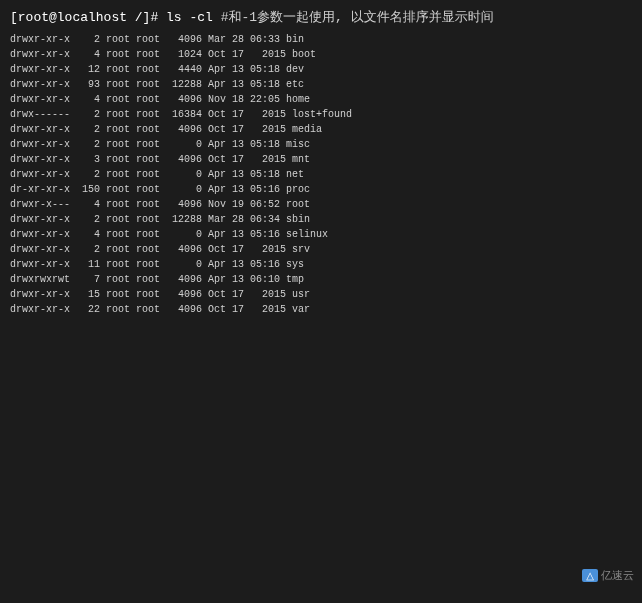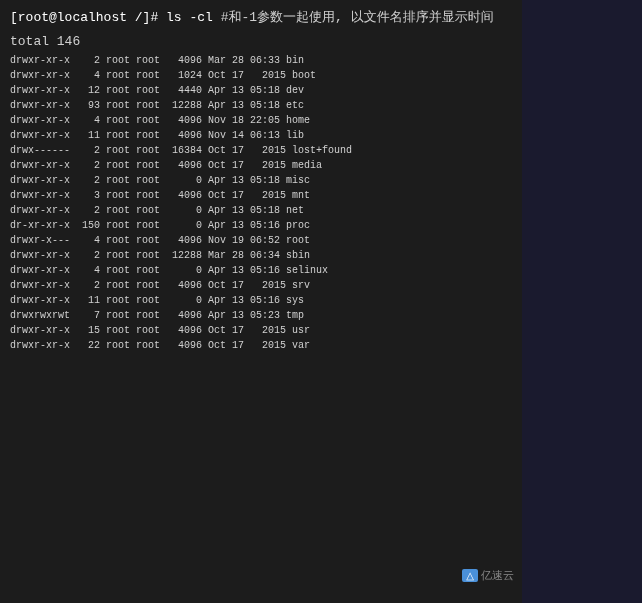--- a/index.html
+++ b/index.html
@@ -11,21 +11,21 @@
       background-color: #1a1a2e;
       font-family: 'Courier New', Courier, monospace;
       font-size: 13px;
       color: #d0d0d0;
       width: 642px;
       min-height: 603px;
       overflow: hidden;
     }
     .terminal {
       background-color: #1c1c1c;
-      width: 522px;
+      width: 642px;
       min-height: 603px;
       padding: 8px 10px;
       position: relative;
     }
     .command-line {
       color: #ffffff;
       margin-bottom: 4px;
       font-size: 13px;
       line-height: 1.5;
     }
@@ -67,39 +67,37 @@
       margin-right: 3px;
     }
   </style>
 </head>
 <body>
 
 <div class="terminal">
   <div class="command-line">
     <span class="prompt">[root@localhost /]#</span><span class="command"> ls -cl</span><span class="comment">   #和-1参数一起使用, 以文件名排序并显示时间</span>
   </div>
-  <div class="total-line">total 146</div>
   <div id="entries-container">
       <div class="dir-entry">drwxr-xr-x    2 root root   4096 Mar 28 06:33 bin</div>
       <div class="dir-entry">drwxr-xr-x    4 root root   1024 Oct 17   2015 boot</div>
       <div class="dir-entry">drwxr-xr-x   12 root root   4440 Apr 13 05:18 dev</div>
       <div class="dir-entry">drwxr-xr-x   93 root root  12288 Apr 13 05:18 etc</div>
       <div class="dir-entry">drwxr-xr-x    4 root root   4096 Nov 18 22:05 home</div>
-      <div class="dir-entry">drwxr-xr-x   11 root root   4096 Nov 14 06:13 lib</div>
       <div class="dir-entry">drwx------    2 root root  16384 Oct 17   2015 lost+found</div>
       <div class="dir-entry">drwxr-xr-x    2 root root   4096 Oct 17   2015 media</div>
       <div class="dir-entry">drwxr-xr-x    2 root root      0 Apr 13 05:18 misc</div>
       <div class="dir-entry">drwxr-xr-x    3 root root   4096 Oct 17   2015 mnt</div>
       <div class="dir-entry">drwxr-xr-x    2 root root      0 Apr 13 05:18 net</div>
       <div class="dir-entry">dr-xr-xr-x  150 root root      0 Apr 13 05:16 proc</div>
       <div class="dir-entry">drwxr-x---    4 root root   4096 Nov 19 06:52 root</div>
       <div class="dir-entry">drwxr-xr-x    2 root root  12288 Mar 28 06:34 sbin</div>
       <div class="dir-entry">drwxr-xr-x    4 root root      0 Apr 13 05:16 selinux</div>
       <div class="dir-entry">drwxr-xr-x    2 root root   4096 Oct 17   2015 srv</div>
       <div class="dir-entry">drwxr-xr-x   11 root root      0 Apr 13 05:16 sys</div>
-      <div class="dir-entry">drwxrwxrwt    7 root root   4096 Apr 13 05:23 tmp</div>
+      <div class="dir-entry">drwxrwxrwt    7 root root   4096 Apr 13 06:10 tmp</div>
       <div class="dir-entry">drwxr-xr-x   15 root root   4096 Oct 17   2015 usr</div>
       <div class="dir-entry">drwxr-xr-x   22 root root   4096 Oct 17   2015 var</div>
     </div>
   <div class="watermark">
     <span class="watermark-icon">△</span><span>亿速云</span>
   </div>
 </div>
 
 </body></html>

